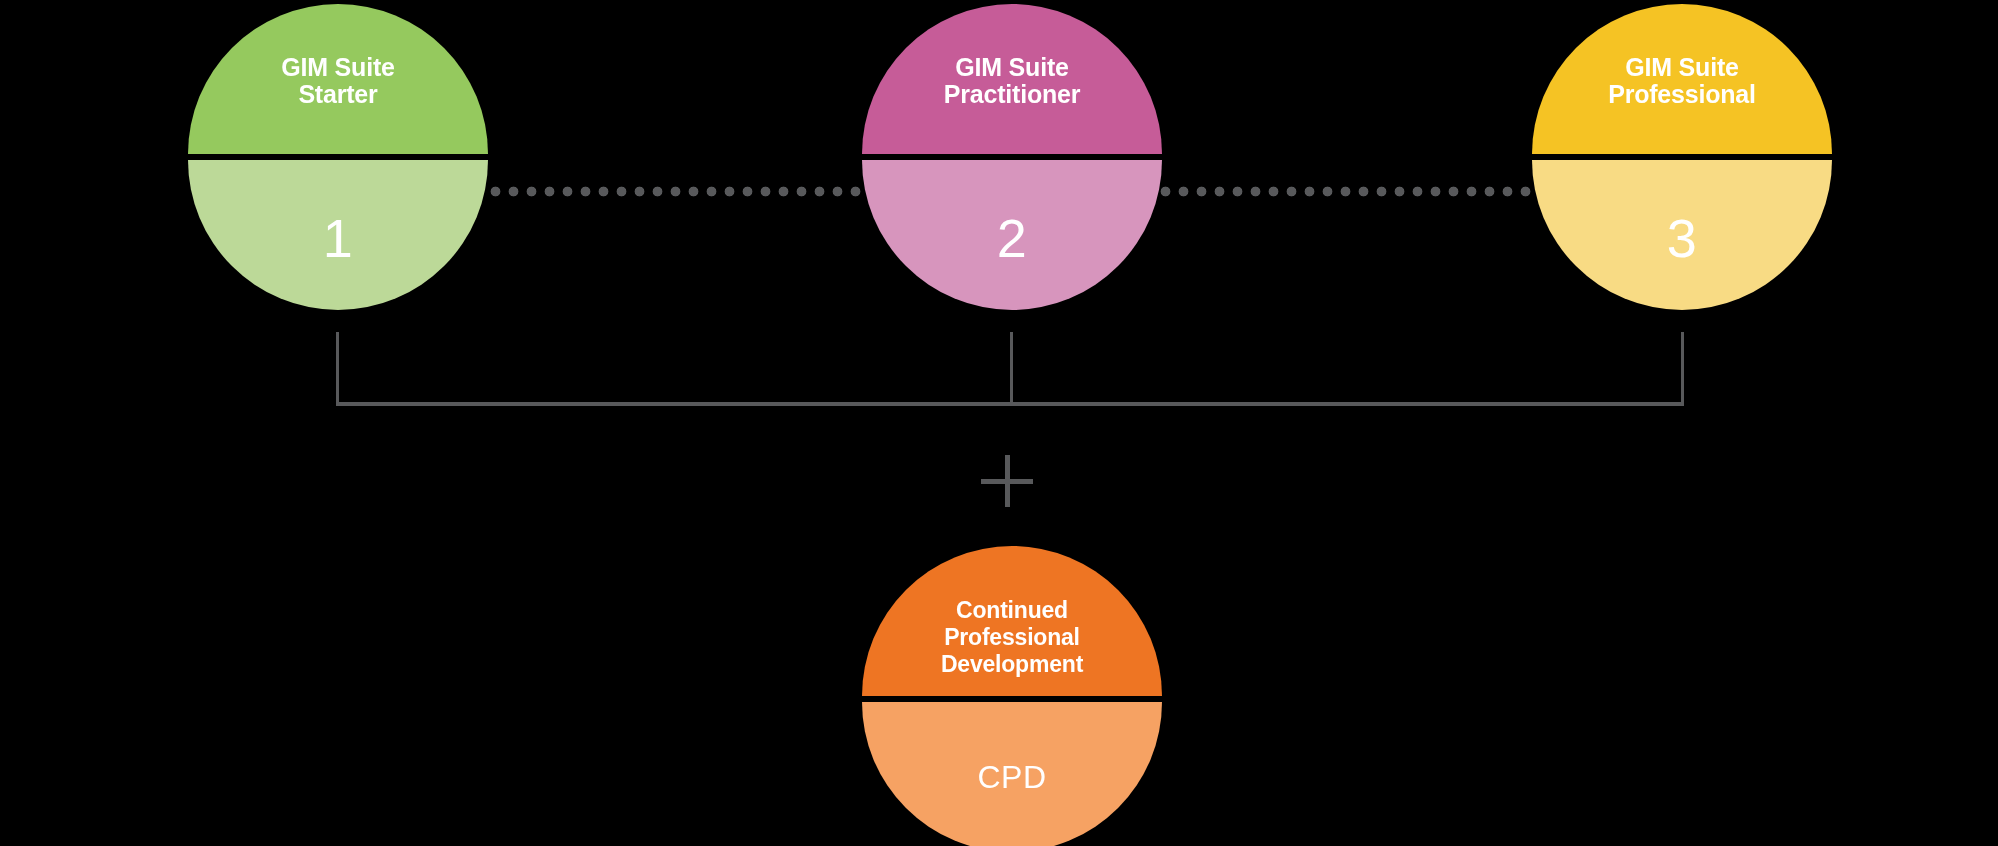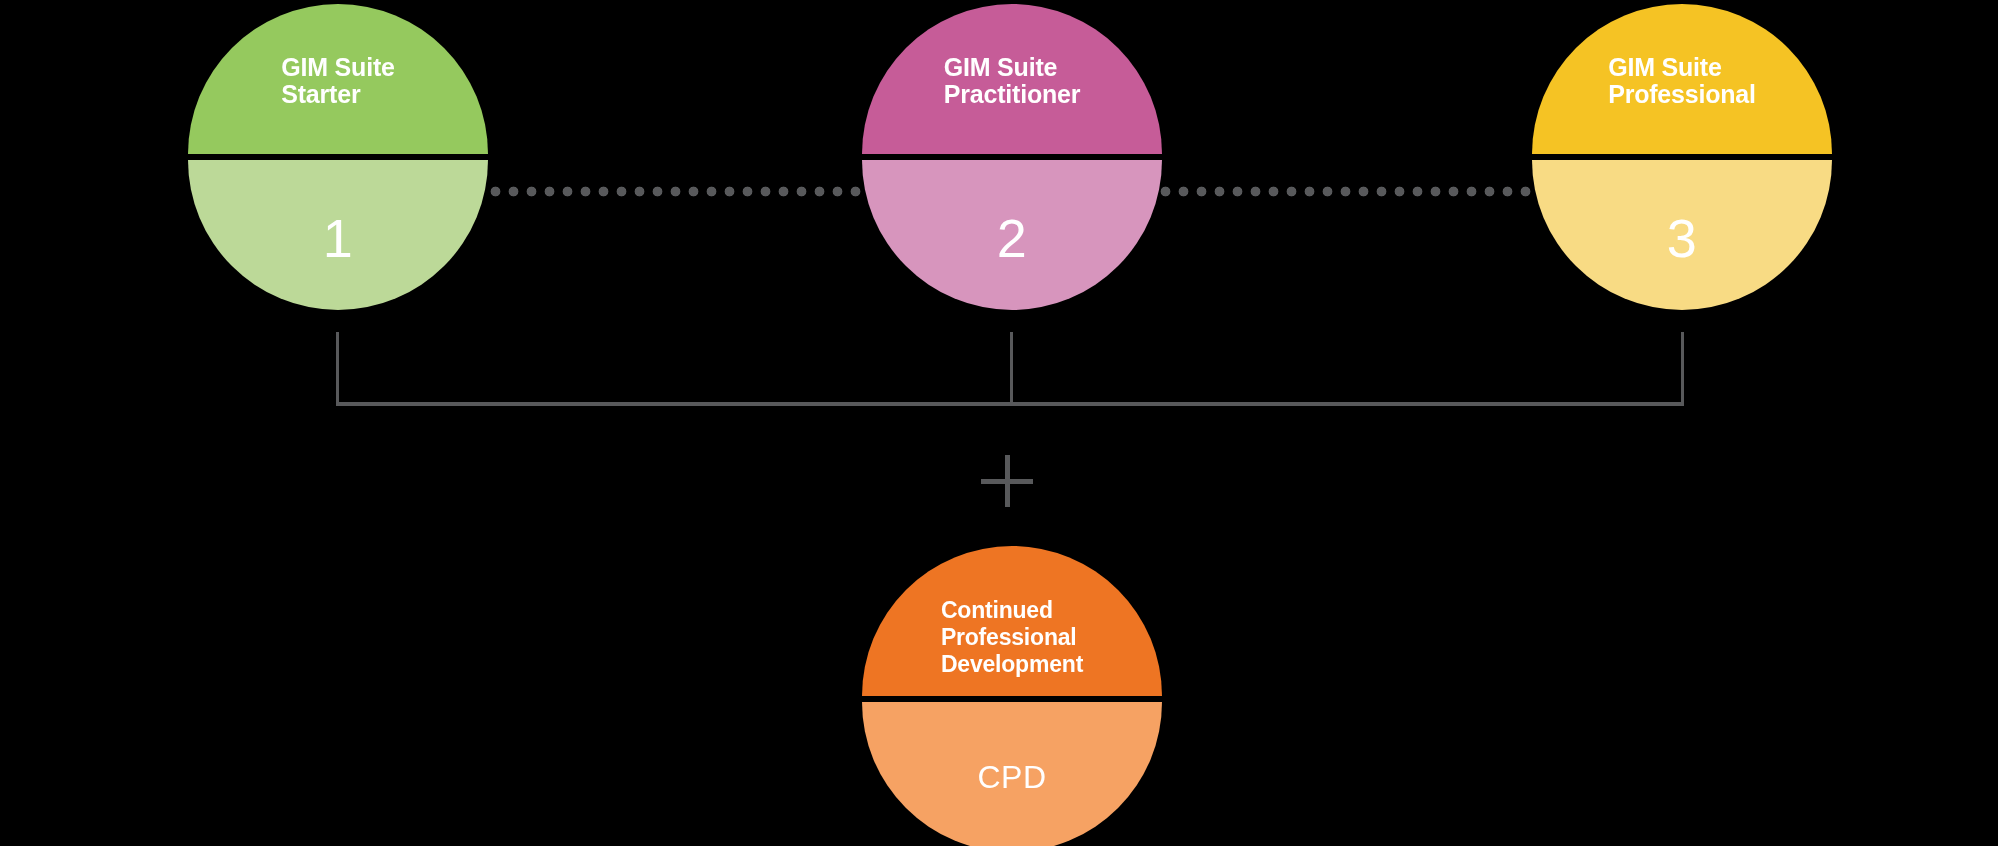--- a/index.html
+++ b/index.html
@@ -50,20 +50,21 @@
     display: flex;
     align-items: center;
     justify-content: center;
   }
 
   .node .title {
     color: #ffffff;
     font-weight: bold;
     font-size: 25px;
     line-height: 1.08;
+    text-align: center;
     letter-spacing: -0.2px;
     padding: 0 14px;
     white-space: pre-line;
     margin-top: 4px;
   }
 
   .node .num {
     color: #ffffff;
     font-weight: normal;
     font-size: 54px;

